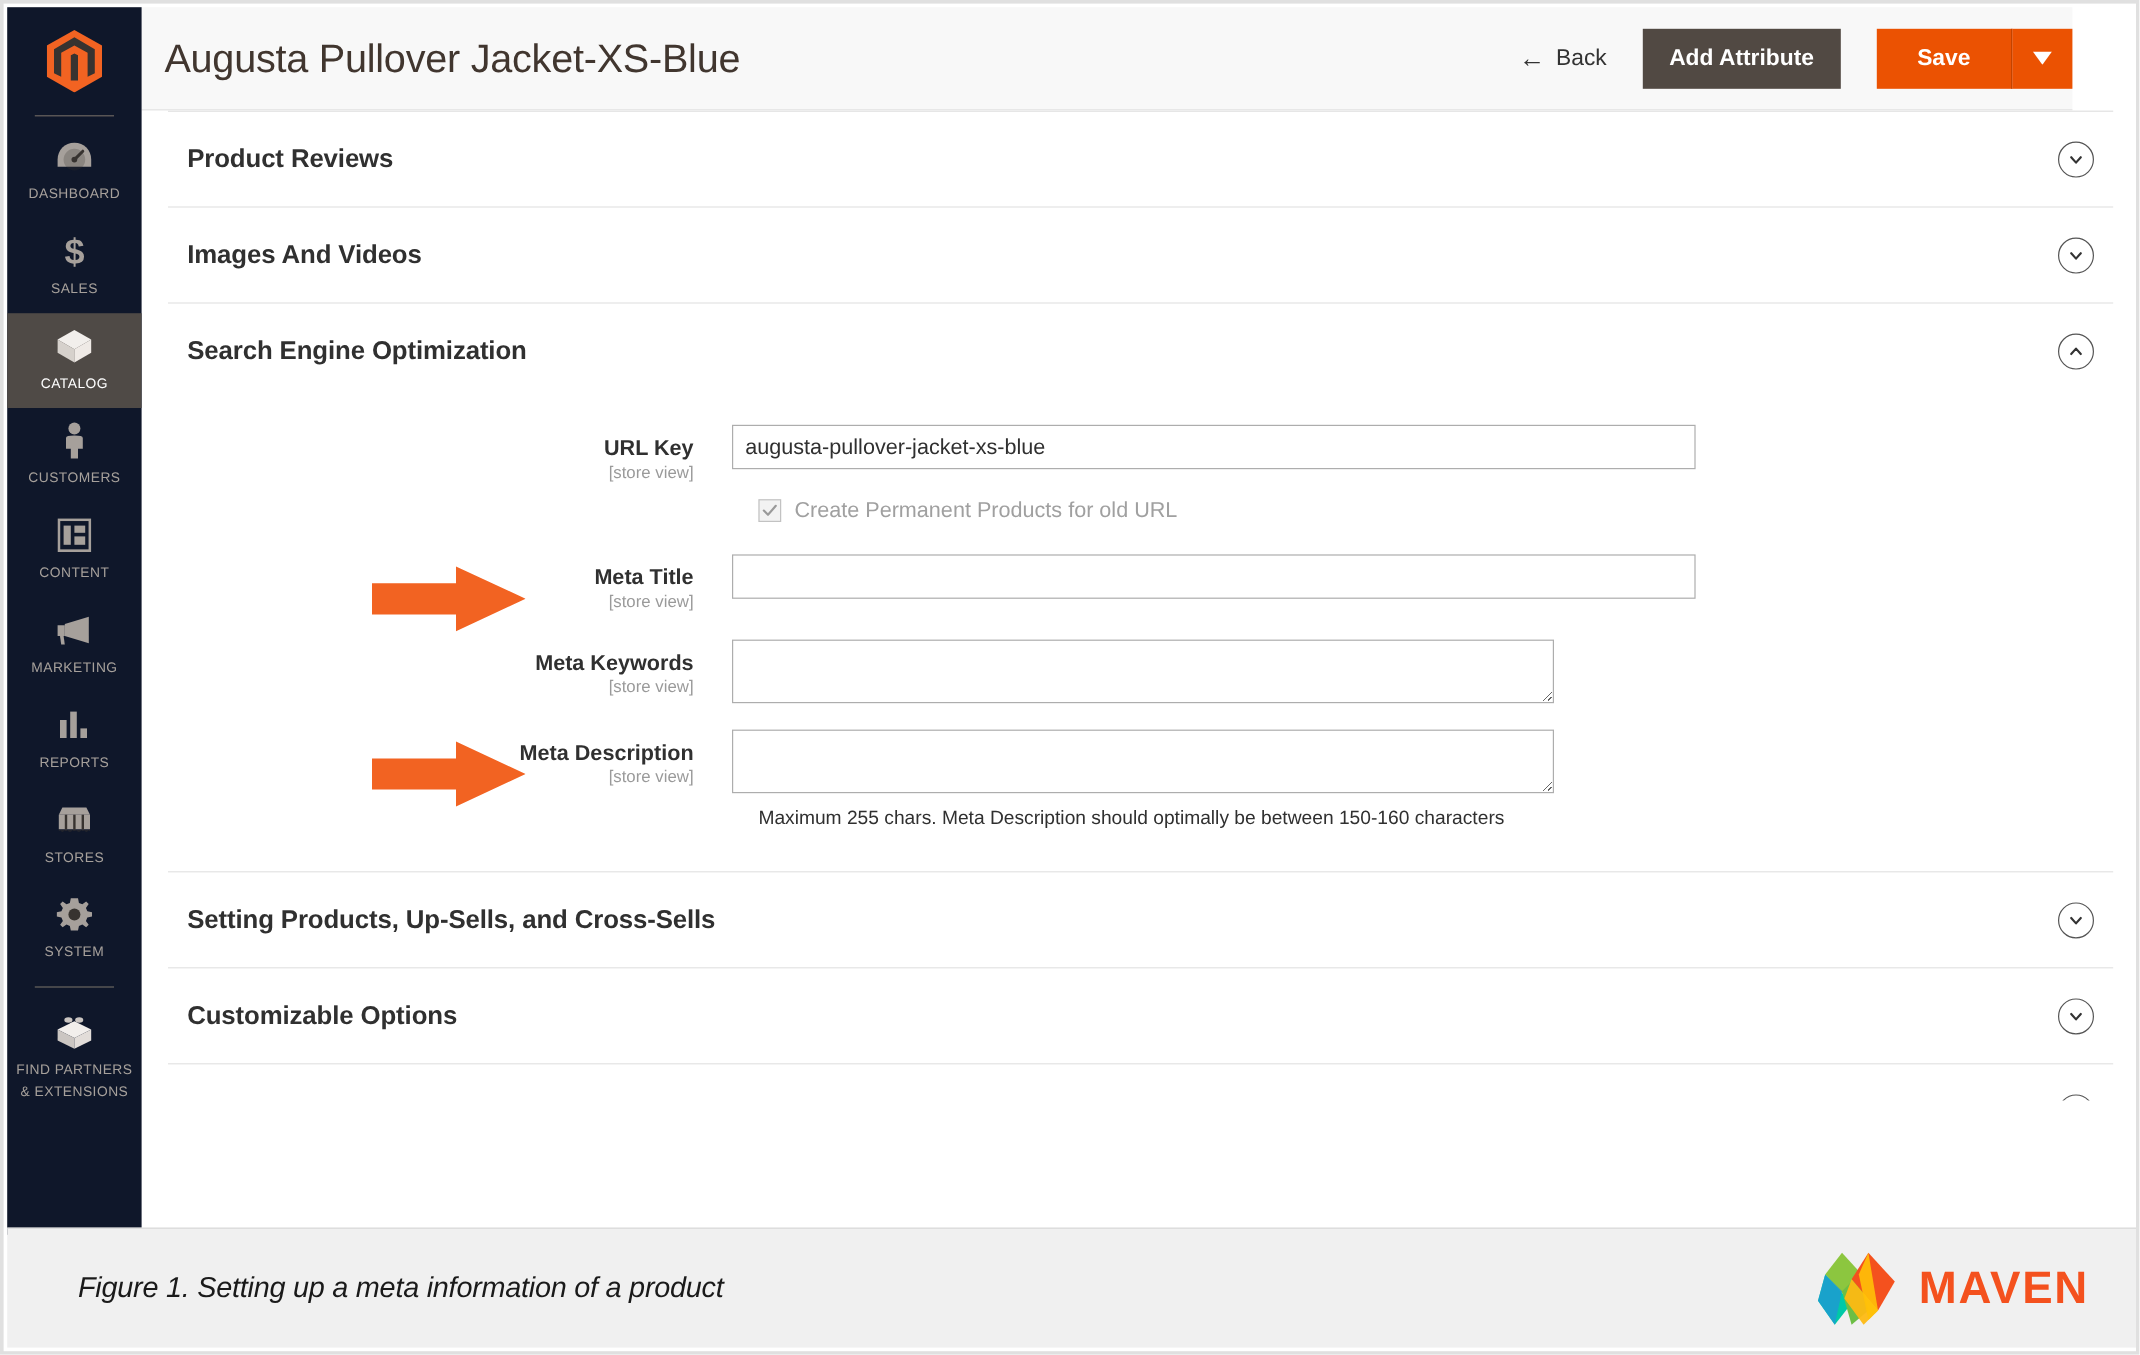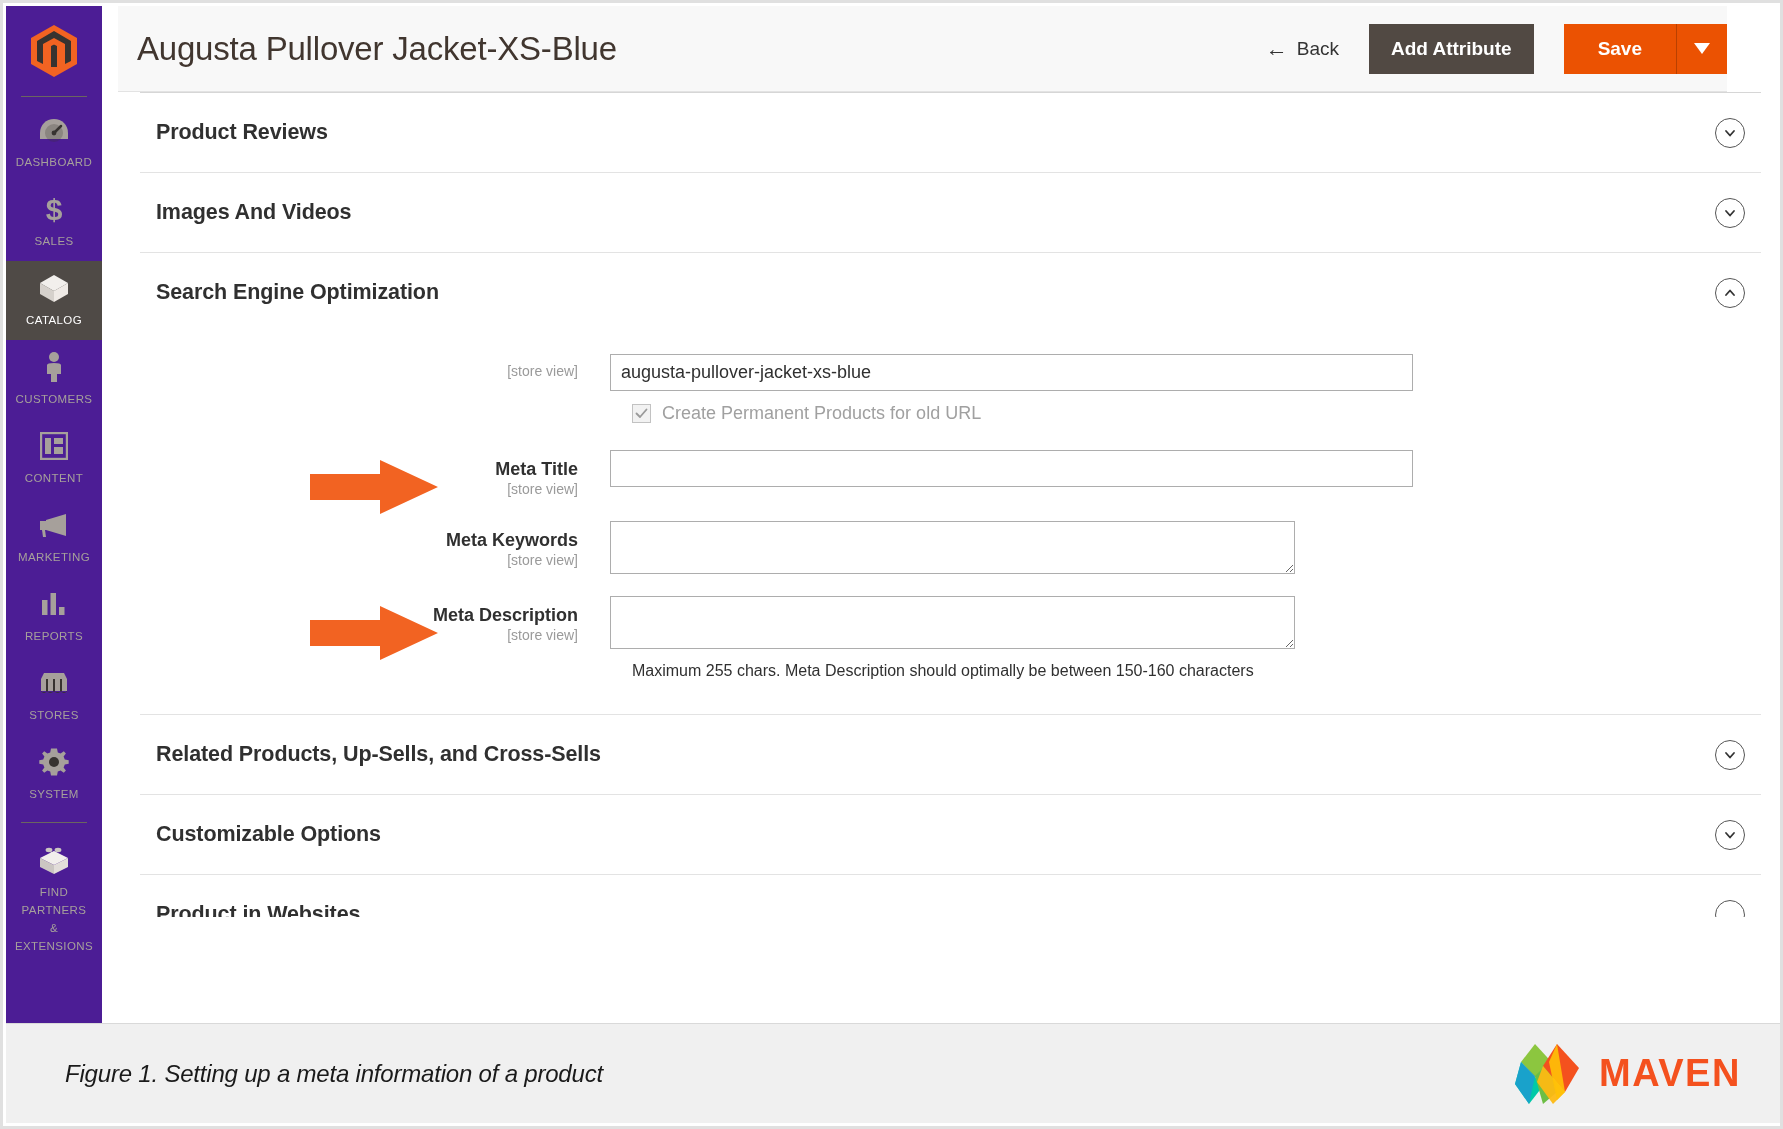--- a/index.html
+++ b/index.html
@@ -16,23 +16,23 @@
     height: 1129px;
     background: #ffffff;
     border: 3px solid #e0e0e0;
     overflow: hidden;
   }
 
   
   #sidebar {
     position: absolute;
     left: 3px; top: 3px;
-    width: 96px;
+    width: 112px;
     height: 1023px;
-    background: #4c1d95;
+    background: #0f172a;
     color: #a6a09b;
     z-index: 5;
   }
   .logo-wrap {
     height: 90px;
     display: flex;
     align-items: center;
     justify-content: center;
   }
   .logo-hex { width: 46px; height: 52px; }
@@ -491,20 +491,21 @@
           <svg class="chev" viewBox="0 0 12 12">
               <polyline points="2,8 6,3.5 10,8" fill="none" stroke="#333" stroke-width="1.8" stroke-linecap="round" stroke-linejoin="round"></polyline>
             </svg>
         </span>
       </div>
 
       <div class="section-body">
 
         <div class="field-row">
           <div class="field-label">
+            <span class="lbl">URL Key</span>
             <span class="scope">[store view]</span>
           </div>
           <div class="field-ctrl">
             <input class="txt" type="text" value="augusta-pullover-jacket-xs-blue" style="">
           </div>
         </div>
 
         <div class="checkbox-row">
           <span class="cb">
             <svg class="cb-check" viewBox="0 0 13 13">
@@ -549,21 +550,21 @@
             <textarea class="ta ta-desc" style=""></textarea>
           </div>
         </div>
 
         <div class="help-note">Maximum 255 chars. Meta Description should optimally be between 150-160 characters</div>
       </div>
     </div>
 
     <div class="section">
       <div class="section-head">
-        <span class="section-title">Related Products, Up-Sells, and Cross-Sells</span>
+        <span class="section-title">Setting Products, Up-Sells, and Cross-Sells</span>
         <span class="chevron-btn">
           <svg class="chev" viewBox="0 0 12 12">
               <polyline points="2,4 6,8.5 10,4" fill="none" stroke="#333" stroke-width="1.8" stroke-linecap="round" stroke-linejoin="round"></polyline>
             </svg>
         </span>
       </div>
     </div>
 
     <div class="section">
       <div class="section-head">

